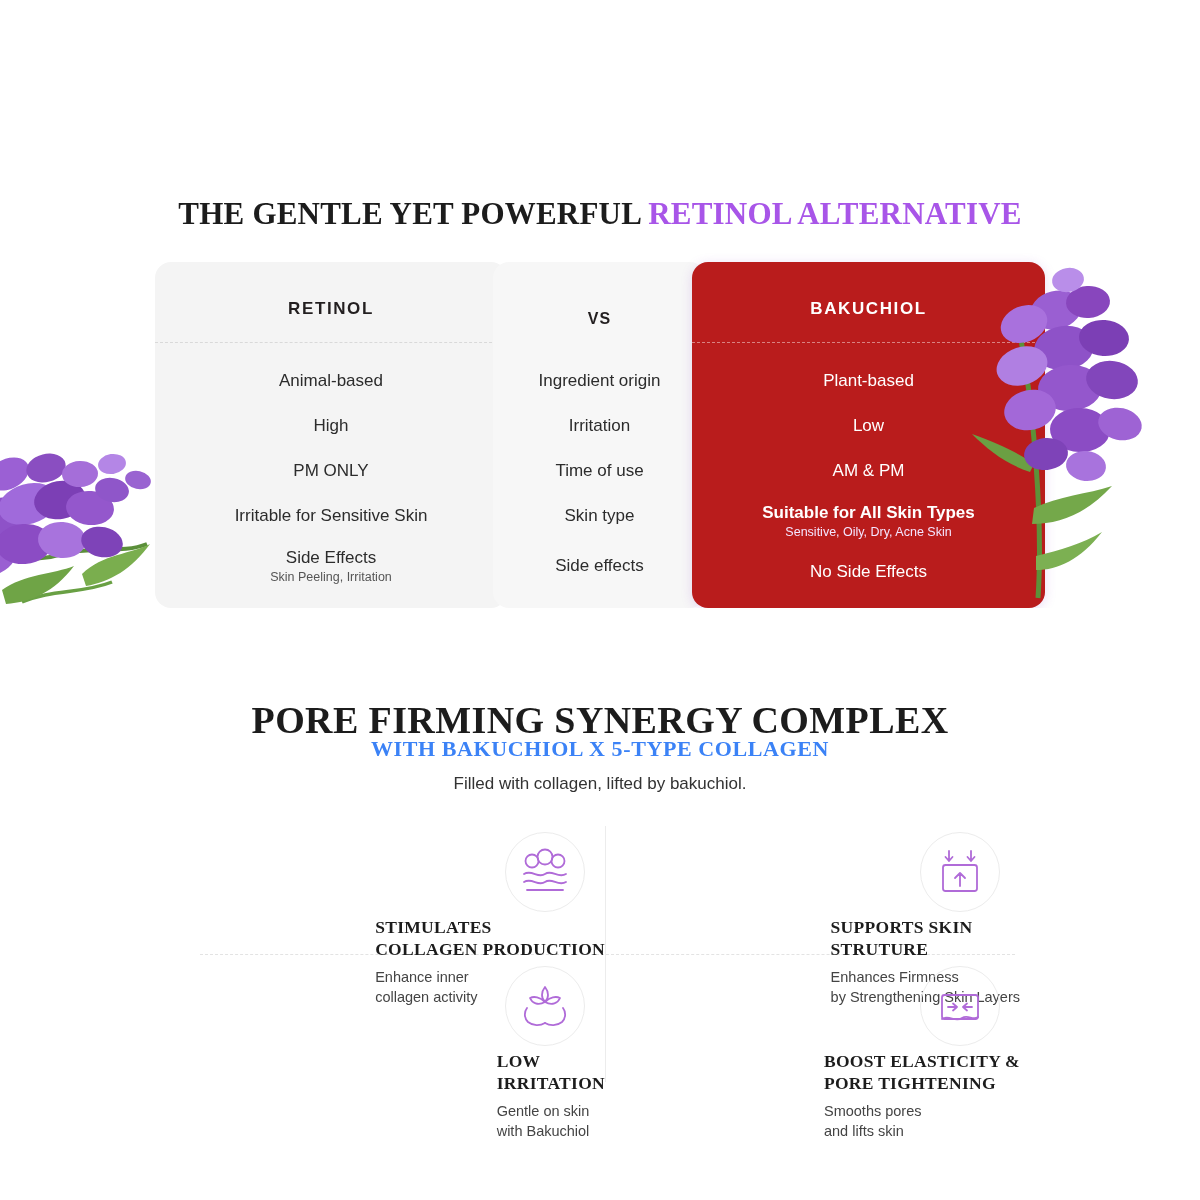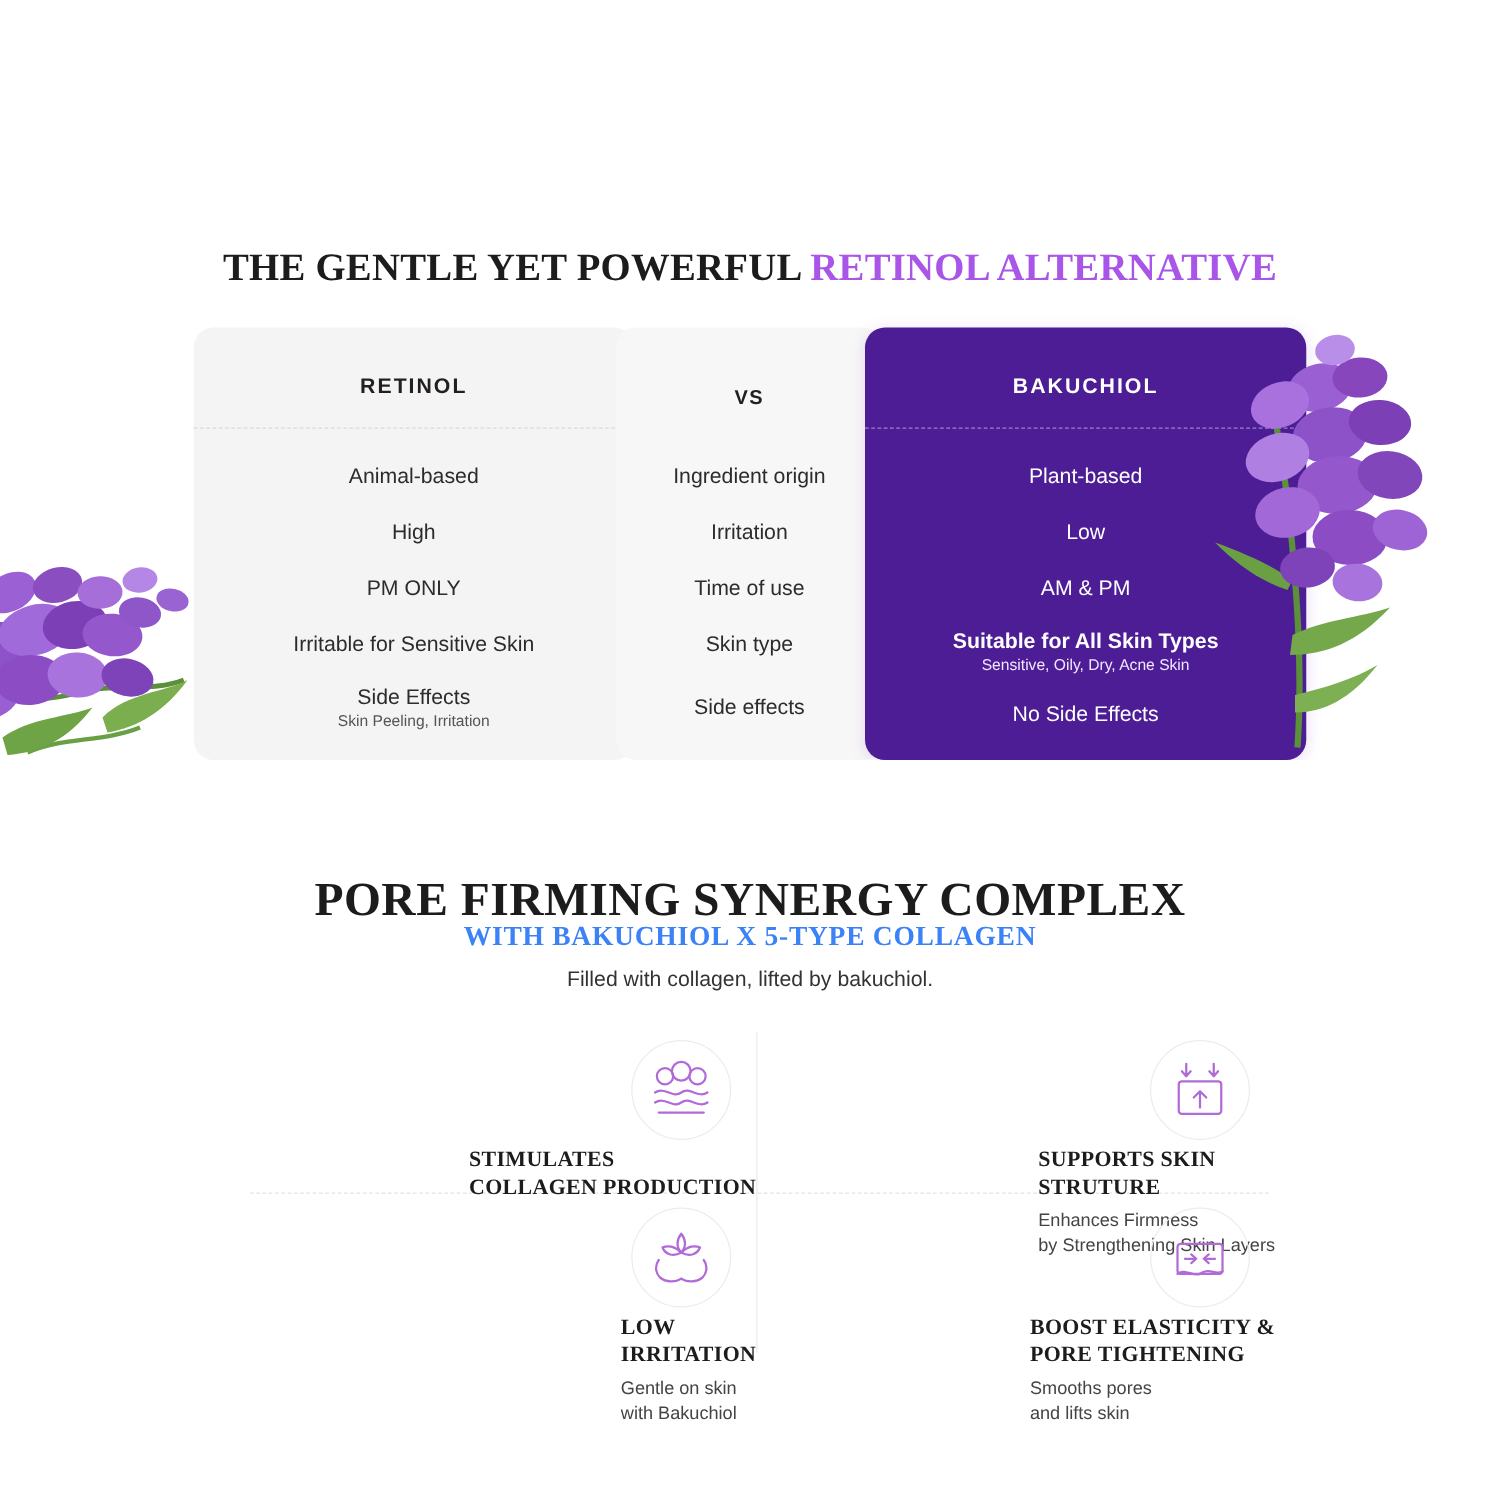--- a/index.html
+++ b/index.html
@@ -49,21 +49,21 @@
     left: 0; width: 352px;
     background: #f4f4f4;
   }
   .col-mid {
     left: 338px; width: 213px;
     background: #f7f7f7;
     z-index: 2;
   }
   .col-right {
     left: 537px; width: 353px;
-    background: #4c1d95;
+    background: #b91c1c;
     z-index: 3;
     box-shadow: 0 2px 12px rgba(140,60,200,0.18);
   }
   .col-head {
     position: absolute;
     left: 0; width: 100%;
     text-align: center;
     font-weight: bold;
     letter-spacing: 1.6px;
     font-size: 17px;
@@ -351,20 +351,24 @@
               <path d="M6 35 C14 30 20 40 27 35 C34 30 40 40 48 35" stroke-linecap="round"></path>
               <path d="M9 43 H45" stroke-linecap="round"></path>
             </g>
           </svg>
         </div>
         <div class="f-text">
           <div class="f-title">
             <span>STIMULATES</span><br>
             <span>COLLAGEN PRODUCTION</span>
           </div>
+          <div class="f-desc">
+            <span>Enhance inner</span><br>
+            <span>collagen activity</span>
+          </div>
         </div>
       </div>
 
       <div class="feature f1">
         <div class="f-icon">
           <svg width="52" height="50" viewBox="0 0 52 50">
             <g fill="none" stroke="#b06bd8" stroke-width="1.8" stroke-linecap="round">
               <path d="M15 4 V14 M15 14 l-3.5 -4 M15 14 l3.5 -4"></path>
               <path d="M37 4 V14 M37 14 l-3.5 -4 M37 14 l3.5 -4"></path>
               <rect x="9" y="18" width="34" height="26" rx="2.5"></rect>

